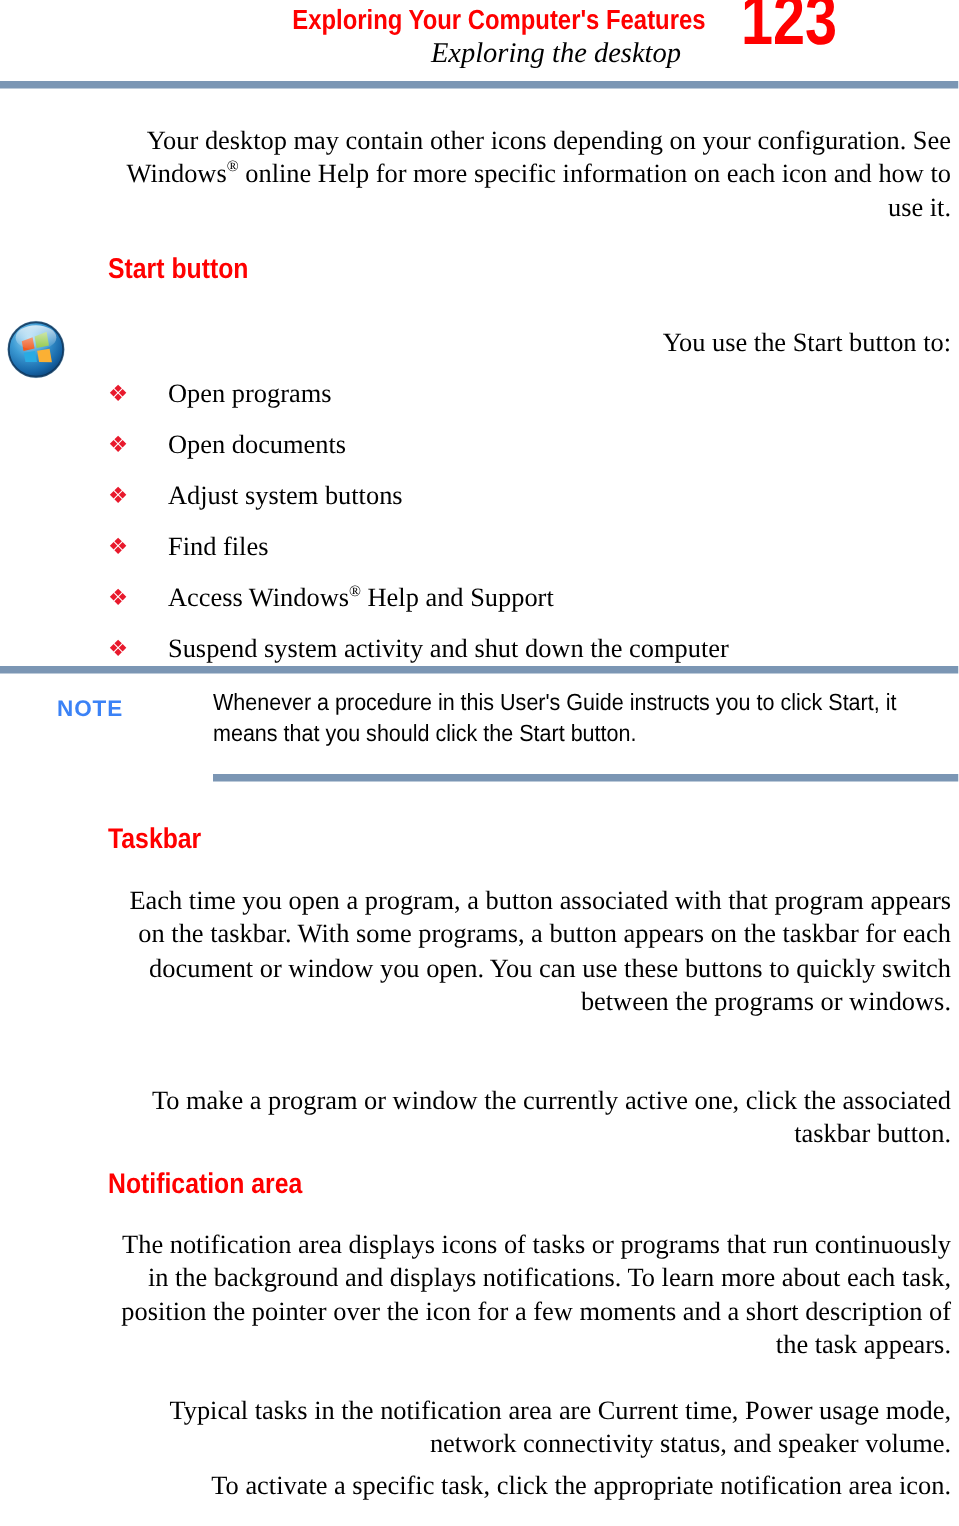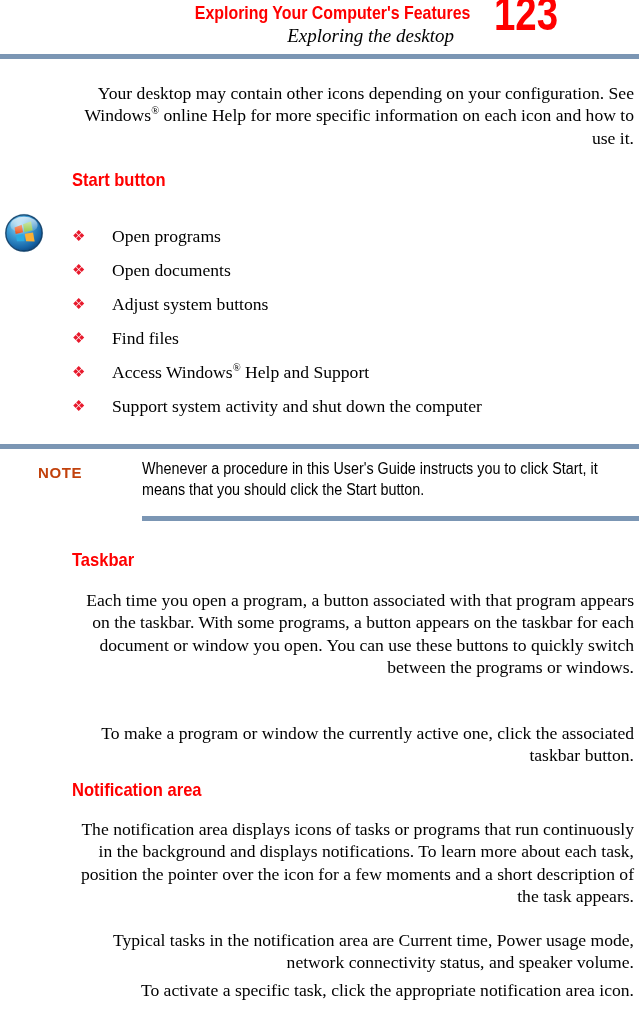--- a/index.html
+++ b/index.html
@@ -139,21 +139,21 @@
     height: 56px;
   }
   .note-label {
     position: absolute;
     left: 38px;
     top: 5px;
     font-family: "Liberation Sans", "DejaVu Sans", sans-serif;
     font-weight: bold;
     font-size: 15px;
     letter-spacing: 0.6px;
-    color: #c2410c;
+    color: #3b82f6;
   }
   .note-text {
     position: absolute;
     left: 142px;
     top: 0px;
     width: 497px;
     margin: 0;
     font-family: "Liberation Sans", "DejaVu Sans", sans-serif;
     font-size: 15.6px;
     line-height: 20.5px;
@@ -208,20 +208,21 @@
       <path d="M20.6 11.25 L29.0 9.6 L29.0 18.8 L20.6 19.05 Z" fill="#8ec63f"></path>
       <path d="M11.6 20.7 L19.2 20.9 L19.2 28.3 L11.6 27.0 Z" fill="#29abe2"></path>
       <path d="M20.6 20.95 L29.0 21.1 L29.0 30.2 L20.6 28.6 Z" fill="#fbb034"></path>
     </g>
     <ellipse cx="20" cy="12" rx="13.6" ry="8.2" fill="url(#orbGloss)" clip-path="url(#orbClip)"></ellipse>
     <circle cx="20" cy="20" r="18.2" fill="none" stroke="#0a3358" stroke-width="1.3" stroke-opacity="0.85"></circle>
   </svg>
 </div>
 
 <div class="blk" style="top:213px;">
+  <p class="body-text">You use the Start button to:</p>
   <ul class="bullet-list" style="margin-top:12px;">
     <li>
       <span class="bullet-mark">❖</span>
       <span>Open programs</span>
     </li>
     <li>
       <span class="bullet-mark">❖</span>
       <span>Open documents</span>
     </li>
     <li>
@@ -231,21 +232,21 @@
     <li>
       <span class="bullet-mark">❖</span>
       <span>Find files</span>
     </li>
     <li>
       <span class="bullet-mark">❖</span>
       <span>Access Windows<sup class="reg">®</sup> Help and Support</span>
     </li>
     <li>
       <span class="bullet-mark">❖</span>
-      <span>Support system activity and shut down the computer</span>
+      <span>Suspend system activity and shut down the computer</span>
     </li>
   </ul>
 </div>
 
 <div class="rule rule-note-top"></div>
 <div class="note-block">
   <div class="note-label">NOTE</div>
   <p class="note-text">Whenever a procedure in this User's Guide instructs you to click Start, it means that you should click the Start button.</p>
 </div>
 <div class="rule rule-note-bottom"></div>

